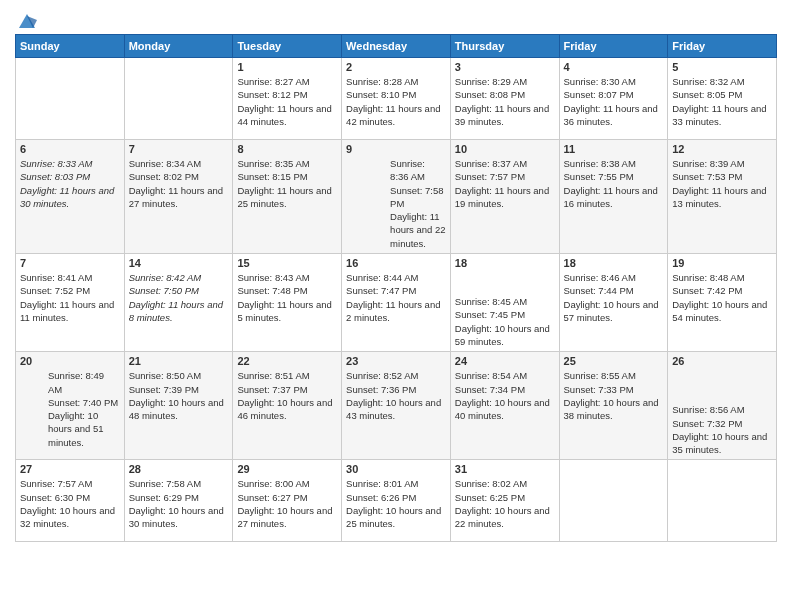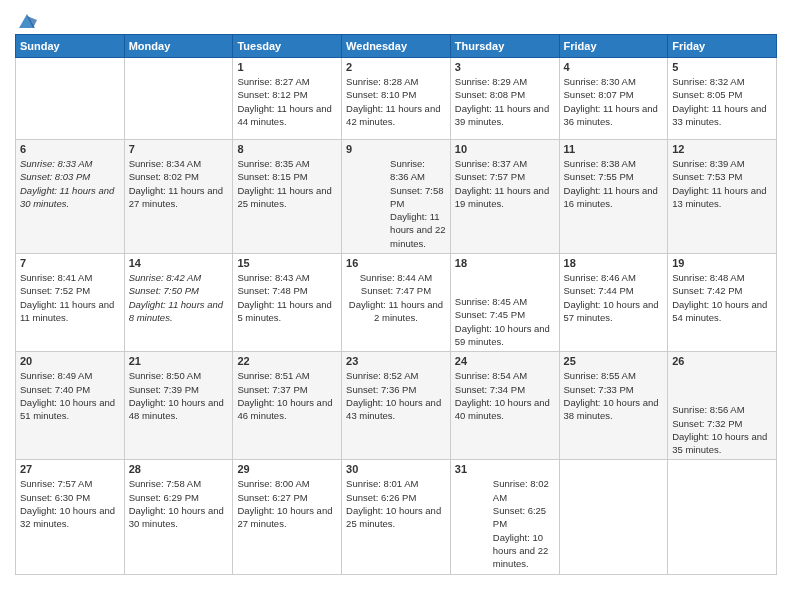--- a/index.html
+++ b/index.html
@@ -221,21 +221,21 @@
 Daylight: 11 hours and 8 minutes.</div>
           </td>
           <td>
             <span class="day-num">15</span>
             <div class="day-info" style="white-space: pre-line;">Sunrise: 8:43 AM
 Sunset: 7:48 PM
 Daylight: 11 hours and 5 minutes.</div>
           </td>
           <td>
             <span class="day-num">16</span>
-            <div class="day-info" style="white-space: pre-line; text-align: center;">Sunrise: 8:44 AM
+            <div class="day-info" style="white-space: pre-line;">Sunrise: 8:44 AM
 Sunset: 7:47 PM
 Daylight: 11 hours and 2 minutes.</div>
           </td>
           <td>
             <span class="day-num">18</span>
             <div class="day-info" style="white-space: pre-line; margin-top: 26px;">Sunrise: 8:45 AM
 Sunset: 7:45 PM
 Daylight: 10 hours and 59 minutes.</div>
           </td>
           <td>
@@ -247,21 +247,21 @@
           <td>
             <span class="day-num">19</span>
             <div class="day-info" style="white-space: pre-line;">Sunrise: 8:48 AM
 Sunset: 7:42 PM
 Daylight: 10 hours and 54 minutes.</div>
           </td>
         </tr>
         <tr>
           <td>
             <span class="day-num">20</span>
-            <div class="day-info" style="white-space: pre-line;">Sunrise: 8:49 AM
+            <div class="day-info" style="white-space: pre-line; margin-left: 28px;">Sunrise: 8:49 AM
 Sunset: 7:40 PM
 Daylight: 10 hours and 51 minutes.</div>
           </td>
           <td>
             <span class="day-num">21</span>
             <div class="day-info" style="white-space: pre-line;">Sunrise: 8:50 AM
 Sunset: 7:39 PM
 Daylight: 10 hours and 48 minutes.</div>
           </td>
           <td>
@@ -315,21 +315,21 @@
 Daylight: 10 hours and 27 minutes.</div>
           </td>
           <td>
             <span class="day-num">30</span>
             <div class="day-info" style="white-space: pre-line;">Sunrise: 8:01 AM
 Sunset: 6:26 PM
 Daylight: 10 hours and 25 minutes.</div>
           </td>
           <td>
             <span class="day-num">31</span>
-            <div class="day-info" style="white-space: pre-line; margin-left: 38px;">Sunrise: 8:02 AM
+            <div class="day-info" style="white-space: pre-line;">Sunrise: 8:02 AM
 Sunset: 6:25 PM
 Daylight: 10 hours and 22 minutes.</div>
           </td>
           <td></td>
           <td></td>
         </tr>
       </tbody>
   </table>
 </div>
 

